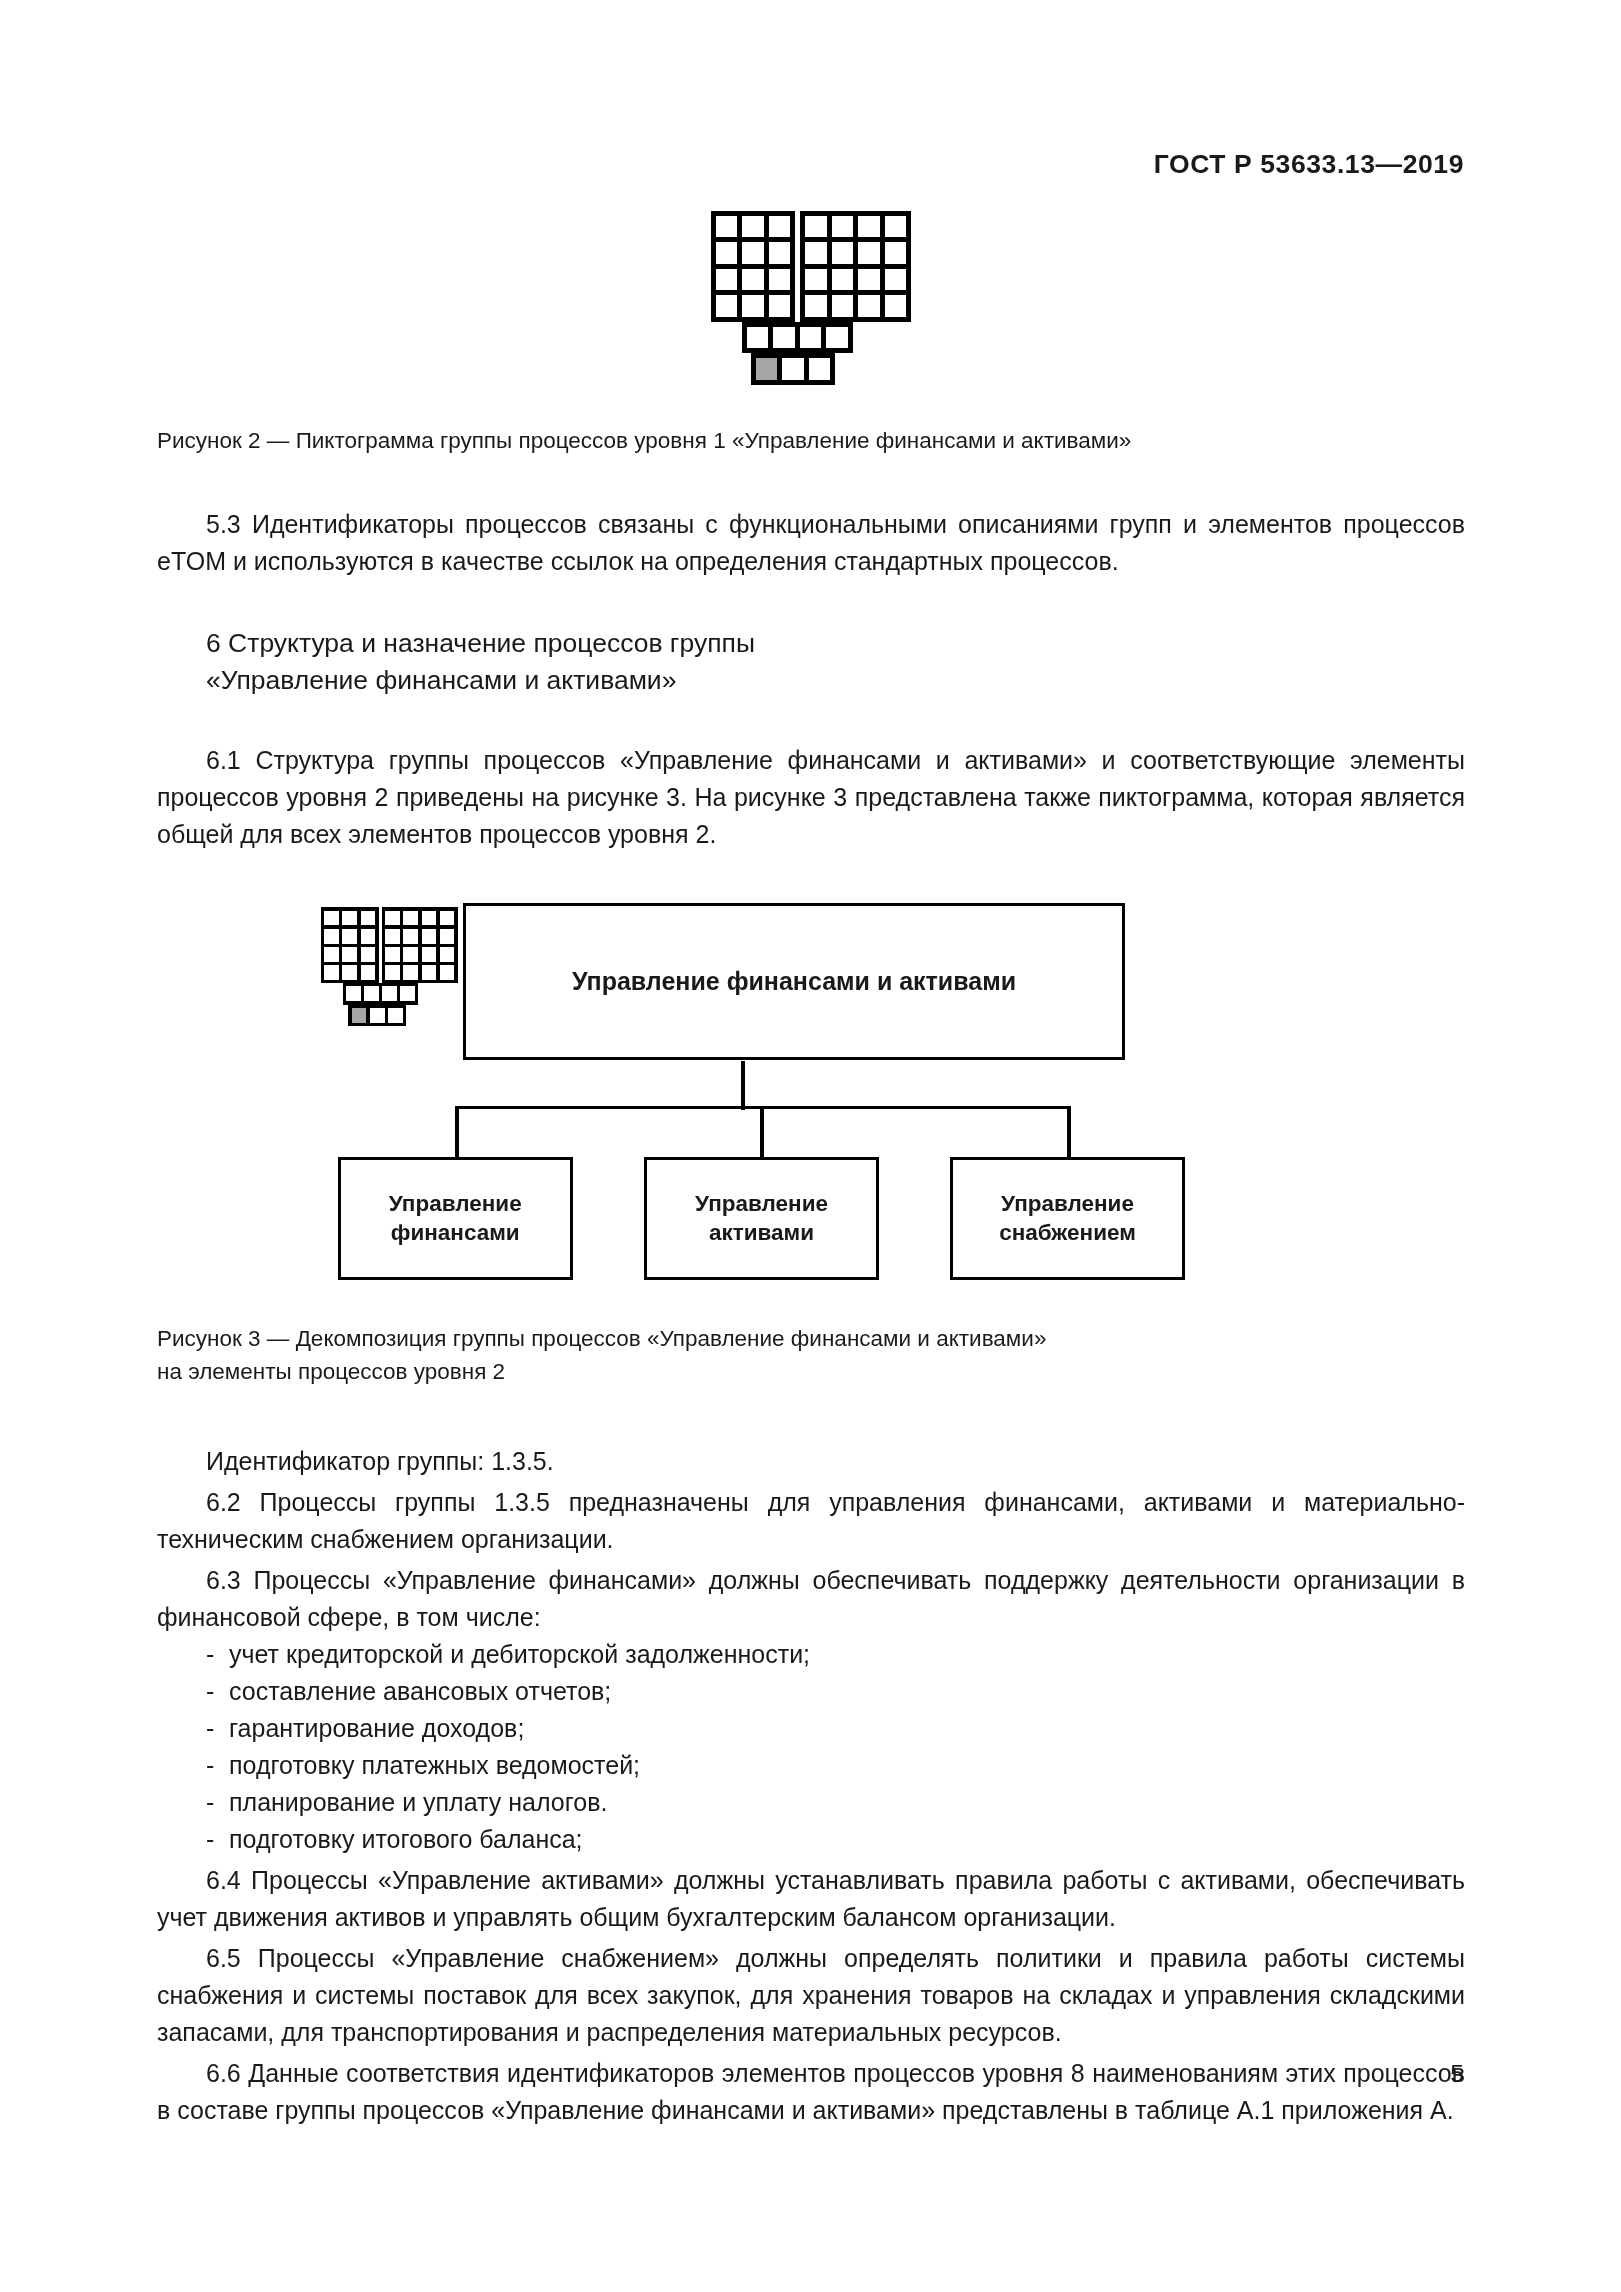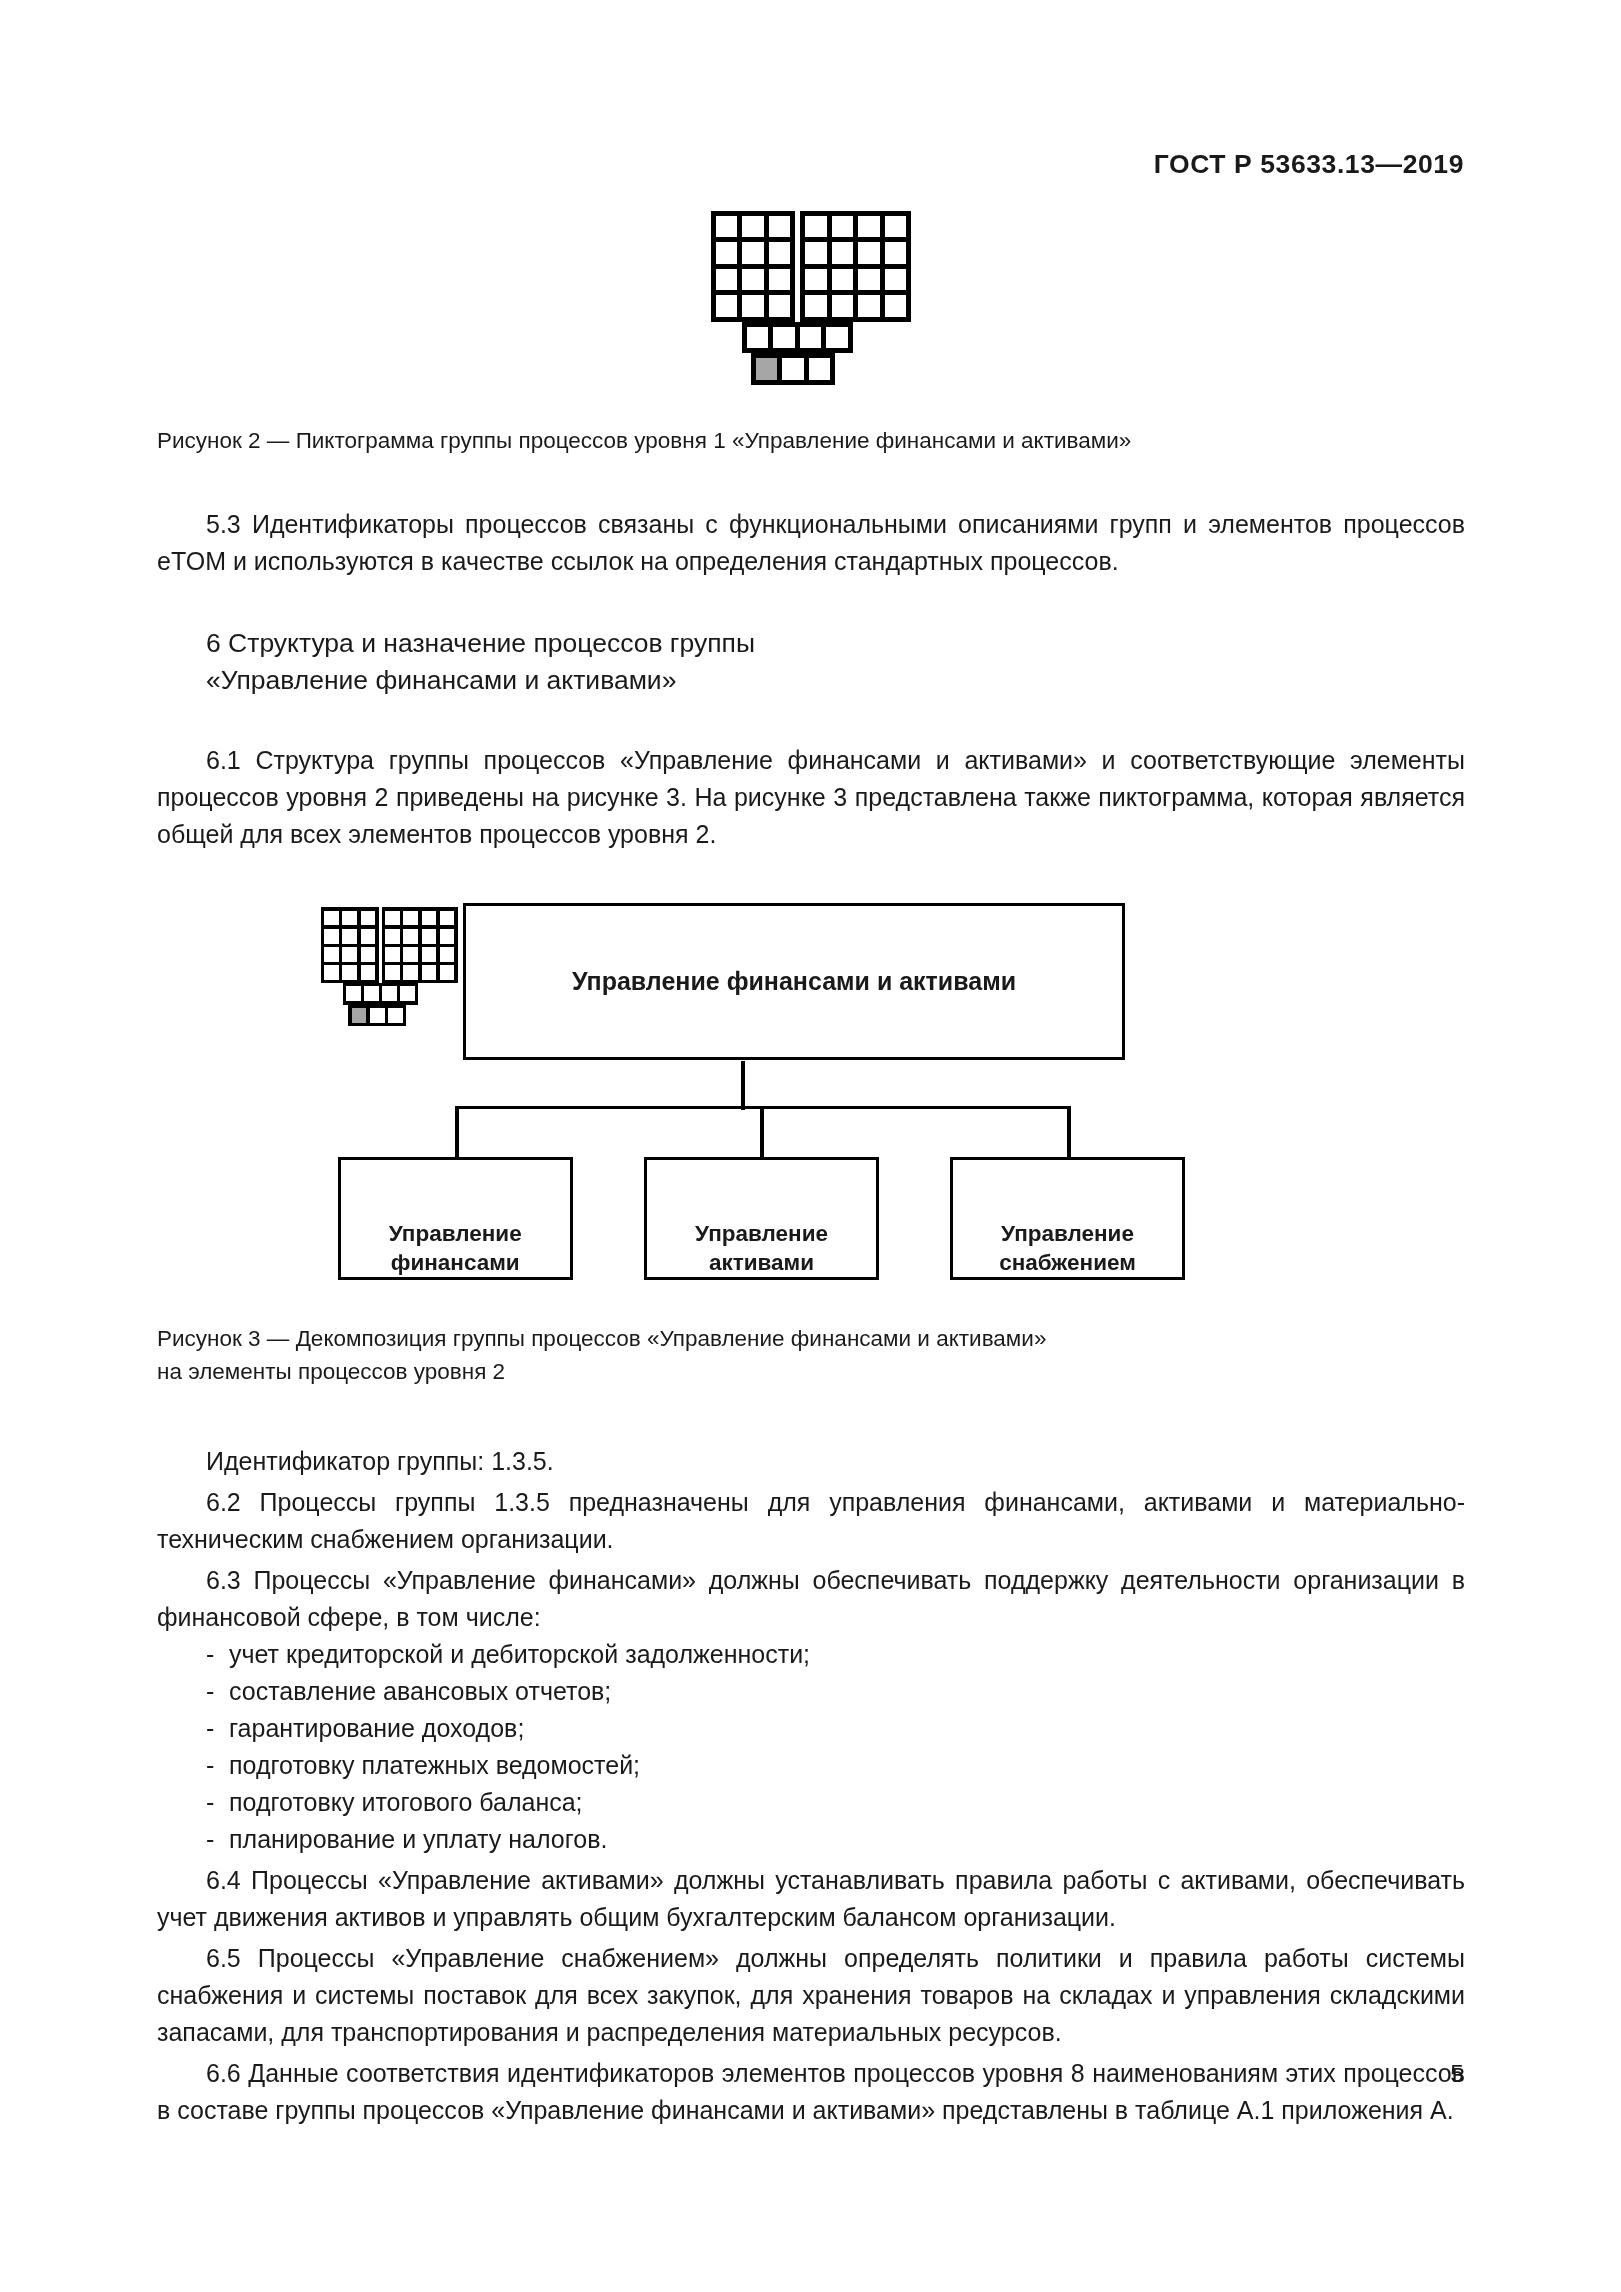--- a/index.html
+++ b/index.html
@@ -149,21 +149,20 @@
     font-size: 25px;
     font-weight: bold;
   }
   .node-child {
     top: 257px;
     width: 235px;
     height: 123px;
     font-size: 22.5px;
     font-weight: bold;
     line-height: 29px;
-    align-items: flex-end;
   }
   .node-child.c1 { left: 16.7px; }
   .node-child.c2 { left: 323px; }
   .node-child.c3 { left: 629px; }
 
   .conn {
     position: absolute;
     background: #000;
   }
   .conn-vert-root { left: 420px; top: 161px; width: 3.9px; height: 49px; }
@@ -404,22 +403,22 @@
 
     <p class="body-text">Идентификатор группы: 1.3.5.</p>
     <p class="body-text">6.2  Процессы группы 1.3.5 предназначены для управления финансами, активами и материально-техническим снабжением организации.</p>
     <p class="body-text">6.3  Процессы «Управление финансами» должны обеспечивать поддержку деятельности организации в финансовой сфере, в том числе:</p>
 
     <ul class="dash-list">
       <li>учет кредиторской и дебиторской задолженности;</li>
       <li>составление авансовых отчетов;</li>
       <li>гарантирование доходов;</li>
       <li>подготовку платежных ведомостей;</li>
+      <li>планирование и уплату налогов.</li>
       <li>подготовку итогового баланса;</li>
-      <li>планирование и уплату налогов.</li>
     </ul>
 
     <p class="body-text">6.4  Процессы «Управление активами» должны устанавливать правила работы с активами, обеспечивать учет движения активов и управлять общим бухгалтерским балансом организации.</p>
     <p class="body-text">6.5  Процессы «Управление снабжением» должны определять политики и правила работы системы снабжения и системы поставок для всех закупок, для хранения товаров на складах и управления складскими запасами, для транспортирования и распределения материальных ресурсов.</p>
     <p class="body-text">6.6  Данные соответствия идентификаторов элементов процессов уровня 8 наименованиям этих процессов в составе группы процессов «Управление финансами и активами» представлены в таблице А.1 приложения А.</p>
 
   </div>
 
   <div class="page-number">5</div>
 

